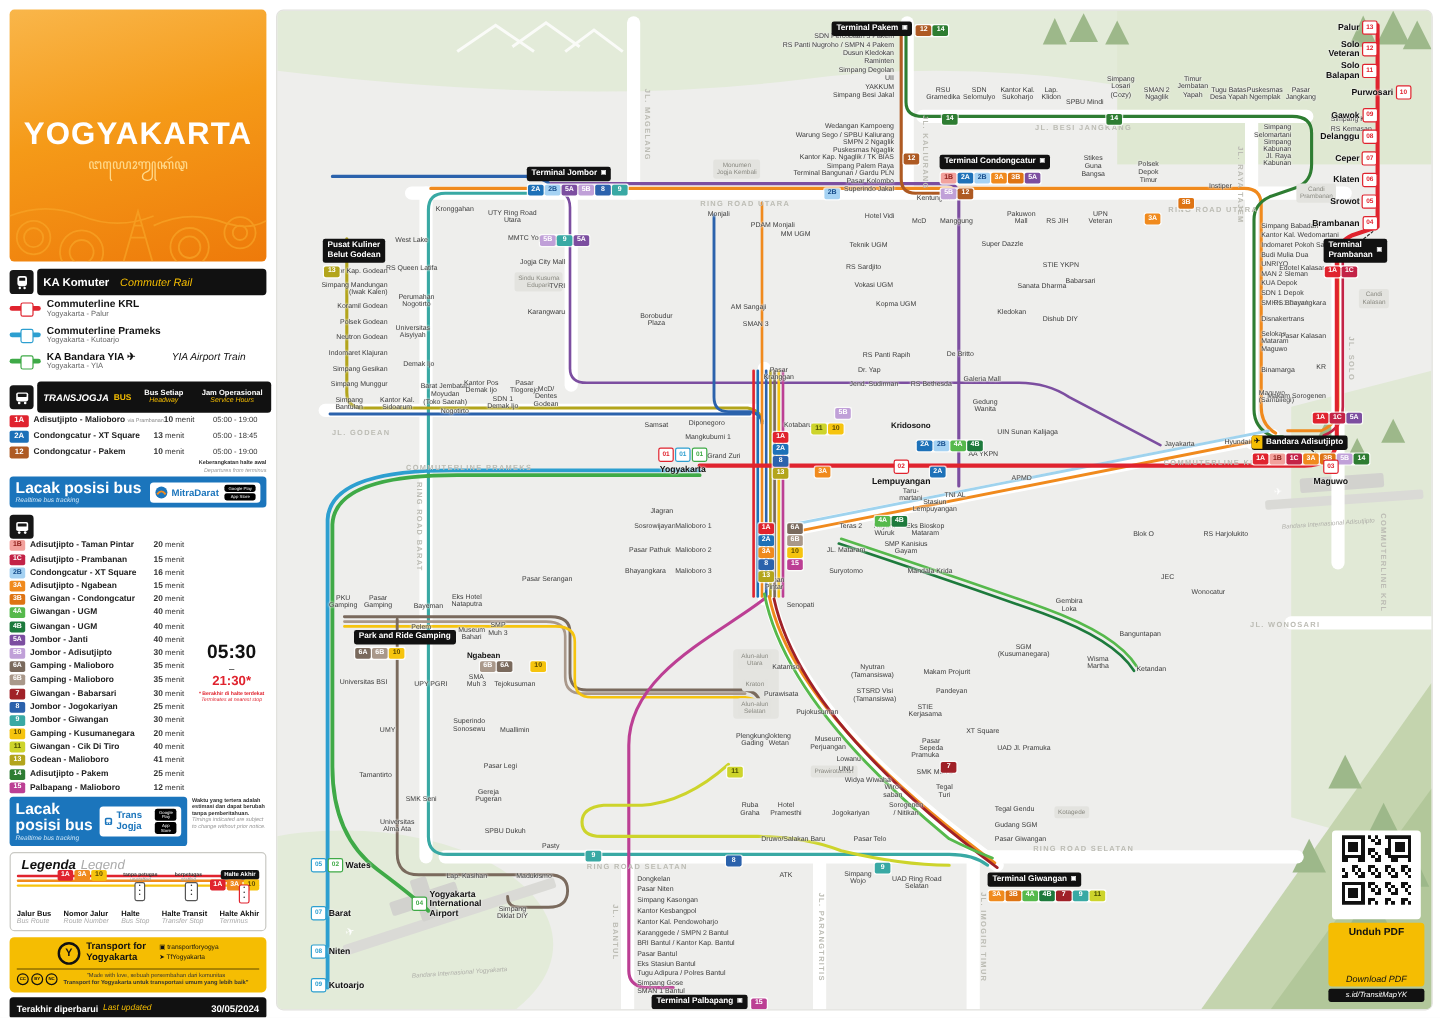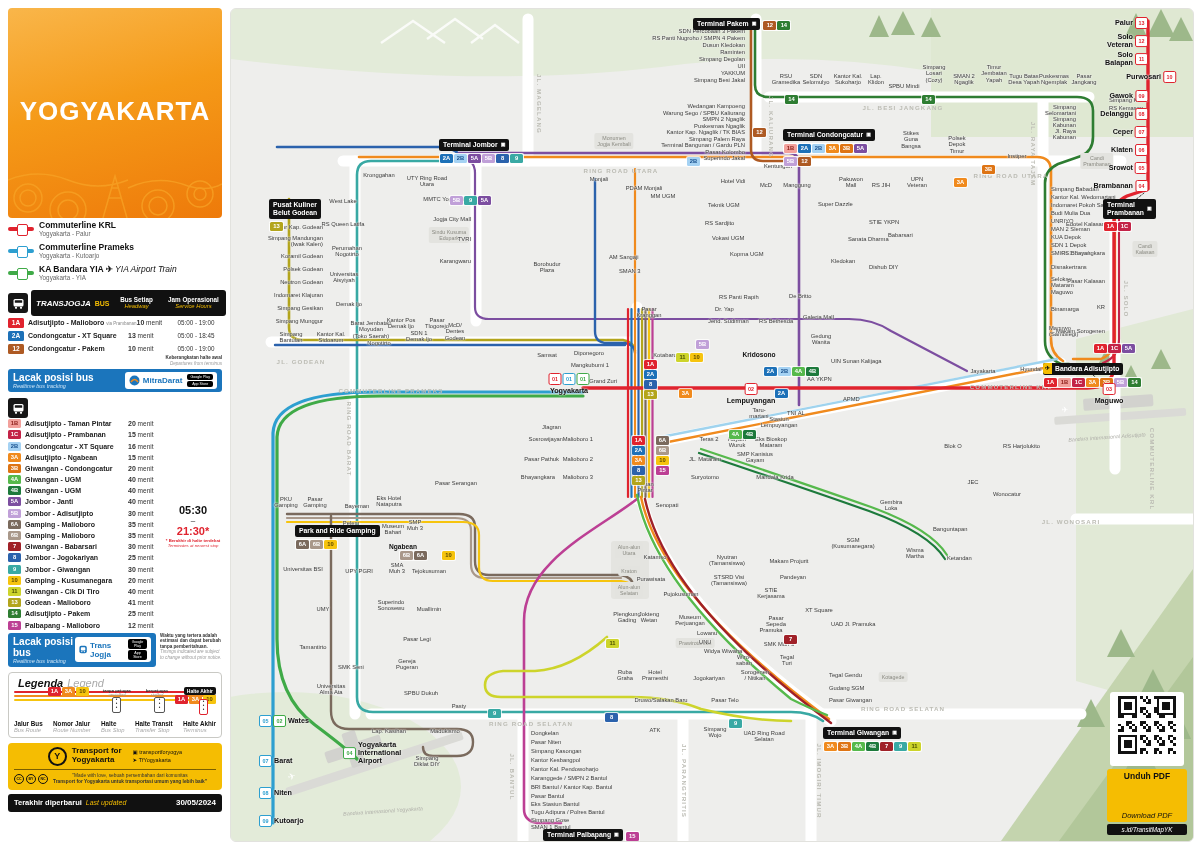--- a/index.html
+++ b/index.html
@@ -20,21 +20,21 @@
         align-items:center;justify-content:center;margin-right:3px;}
   .barwrap{display:flex;align-items:center;margin-top:6px;}
   .bar-title{font-weight:bold;font-size:9.5px;}
   .bar-title-en{font-style:italic;color:#f5bd02;font-size:9px;margin-left:5px;}
   .colhead{margin-left:auto;text-align:center;line-height:1.05;}
   .colhead .a{font-weight:bold;font-size:6.3px;}
   .colhead .b{font-style:italic;color:#f5bd02;font-size:5.8px;}
 
   .rail-row{display:flex;align-items:center;gap:5px;height:22px;}
   .rail-name{font-weight:bold;font-size:8.5px;color:#111;line-height:1.1;}
-  .rail-name i{}
+  .rail-name i{margin-left:28px;}
   .rail-desc{font-size:6.3px;color:#666;}
   .swatch{width:26px;height:12px;flex:none;position:relative;}
   .swatch .ln{position:absolute;left:0;top:4px;width:26px;height:4px;border-radius:2px;}
   .swatch .st{position:absolute;left:9px;top:1px;width:9px;height:10px;background:#fff;border:1.6px solid;border-radius:2px;}
 
   .busrow1{display:flex;align-items:center;height:13px;}
   .busrow2{display:flex;align-items:center;height:11.2px;}
   .brname{font-size:7px;color:#222;font-weight:bold;margin-left:4px;white-space:nowrap;}
   .brvia{font-size:4.5px;color:#888;font-weight:normal;margin-left:2px;}
   .brhead{margin-left:auto;font-size:6.5px;color:#333;white-space:nowrap;width:42px;text-align:left;}
@@ -42,29 +42,29 @@
   .brhours{width:52px;font-size:6.3px;color:#333;text-align:center;flex:none;}
   .badge{display:inline-block;min-width:11px;height:9px;line-height:9.5px;border-radius:1.5px;
         color:#fff;font-weight:bold;font-size:5.8px;text-align:center;padding:0 1px;flex:none;}
   .badge.big{min-width:14px;height:10px;line-height:10.5px;font-size:6.5px;}
 
   .tnote{font-size:4.6px;color:#333;text-align:right;line-height:1.2;}
   .tnote .en{font-style:italic;color:#999;}
 
   .track{display:flex;align-items:center;background:#1b75bc;border-radius:3px;padding:3px 5px;margin-top:3px;}
   .track-label{color:#fff;line-height:1.1;}
-  .track-label .a{font-weight:bold;font-size:10px;}
+  .track-label .a{font-weight:bold;font-size:13px;}
   .track-label .b{font-style:italic;font-size:5.5px;color:#cfe6f7;}
   .appchip{margin-left:auto;background:#fff;border-radius:3px;padding:2px 4px;display:flex;align-items:center;gap:3px;}
   .appname{font-weight:bold;font-size:8px;}
   .storechips{display:flex;flex-direction:column;gap:1px;margin-left:2px;}
   .store{background:#000;color:#fff;font-size:3.6px;border-radius:2px;padding:1px 3px;text-align:center;}
 
   .hoursblock{position:absolute;right:0;top:86px;width:58px;text-align:center;}
-  .hoursblock .t1{font-size:11px;font-weight:bold;color:#111;}
+  .hoursblock .t1{font-size:16px;font-weight:bold;color:#111;}
   .hoursblock .dash{font-size:8px;color:#111;}
   .hoursblock .t2{font-size:11px;font-weight:bold;color:#e0232e;}
   .hoursblock .n{font-size:4.3px;color:#e0232e;font-weight:bold;margin-top:1px;}
   .hoursblock .n2{font-size:4.3px;color:#e0232e;font-style:italic;}
 
   .legendbox{border:1px solid #c9c9c4;border-radius:4px;background:#fff;margin-top:5px;padding:4px 5px;}
   .lg-title{font-size:11px;font-weight:bold;color:#111;}
   .lg-title span{font-weight:normal;font-style:italic;color:#aaa;margin-left:4px;}
   .lg-mid{position:relative;height:26px;margin-top:2px;}
   .lg-lines div{height:2.6px;border-radius:2px;margin-top:1.4px;}
@@ -160,22 +160,39 @@
             <path d="M103,60 H111"></path>
           <circle cx="150" cy="78" r="16"></circle>
             <circle cx="150" cy="78" r="9"></circle>
           <circle cx="192" cy="66" r="13"></circle>
             <circle cx="192" cy="66" r="6"></circle>
           <path d="M0,52 Q30,40 60,52 Q90,64 120,52"></path>
           <path d="M120,60 Q150,46 180,58 Q200,64 214,56"></path>
         </g>
       </svg>
       <div class="hero-title">YOGYAKARTA</div>
+      <div class="hero-sub">ꦔꦪꦺꦴꦒꦾꦏꦂꦡ</div>
     </div>
 
+    <div class="barwrap">
+      <div class="iconbox">
+        <svg width="13" height="13" viewBox="0 0 13 13">
+            <g fill="#fff">
+              <rect x="2.5" y="1" width="8" height="8.5" rx="2"></rect>
+              <rect x="4" y="2.5" width="5" height="2.5" rx="0.5" fill="#161616"></rect>
+              <circle cx="4.5" cy="11" r="1"></circle>
+              <circle cx="8.5" cy="11" r="1"></circle>
+            </g>
+          </svg>
+      </div>
+      <div class="blackbar" style="flex:1;">
+        <span class="bar-title">KA Komuter</span>
+        <span class="bar-title-en">Commuter Rail</span>
+      </div>
+    </div>
     <div id="rail-rows">
         <div class="rail-row">
           <span class="swatch">
             <span class="ln" style="background: rgb(224, 35, 46);"></span>
             <span class="st" style="border-color: rgb(224, 35, 46);"></span>
           </span>
           <div>
             <div class="rail-name">Commuterline KRL</div>
             <div class="rail-desc">Yogyakarta - Palur</div>
           </div>

